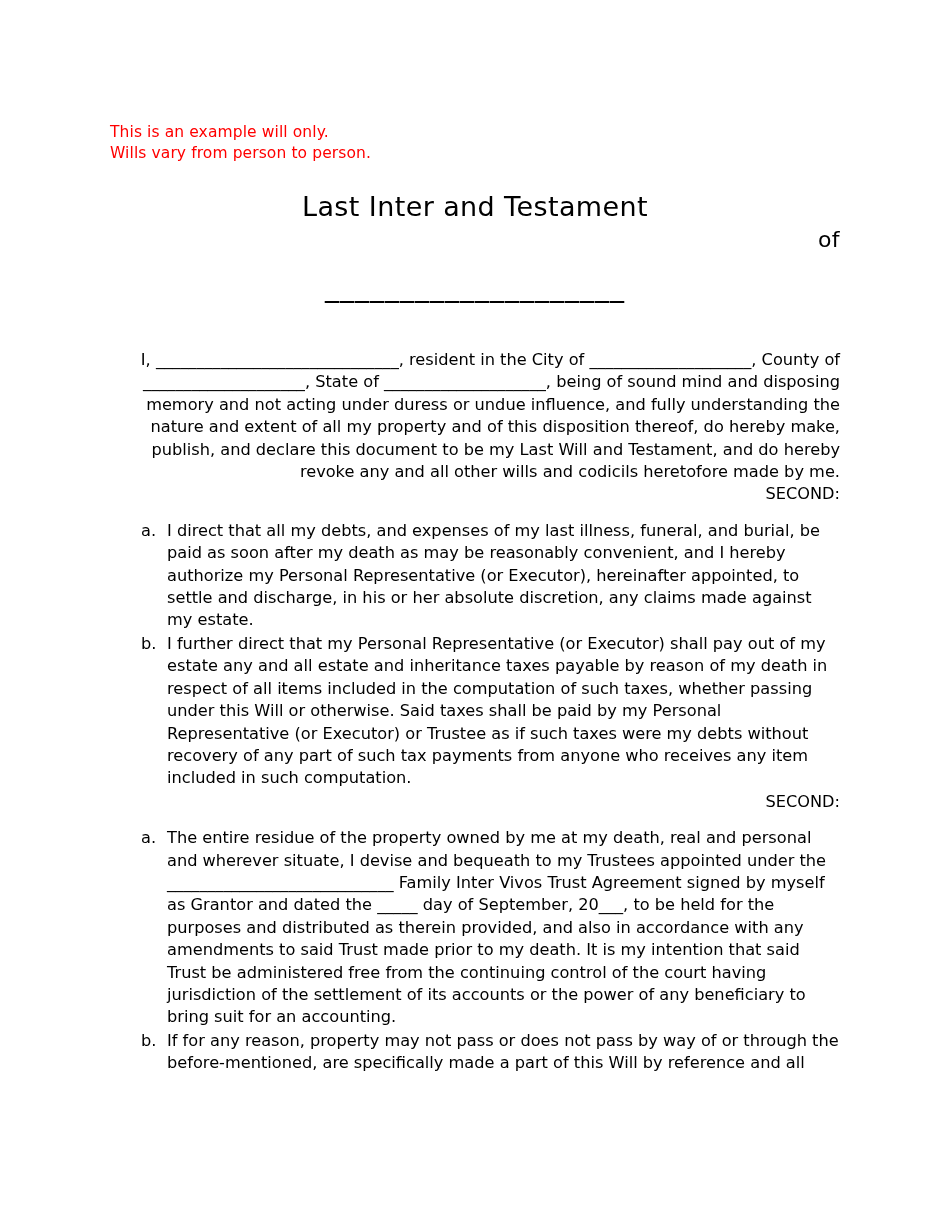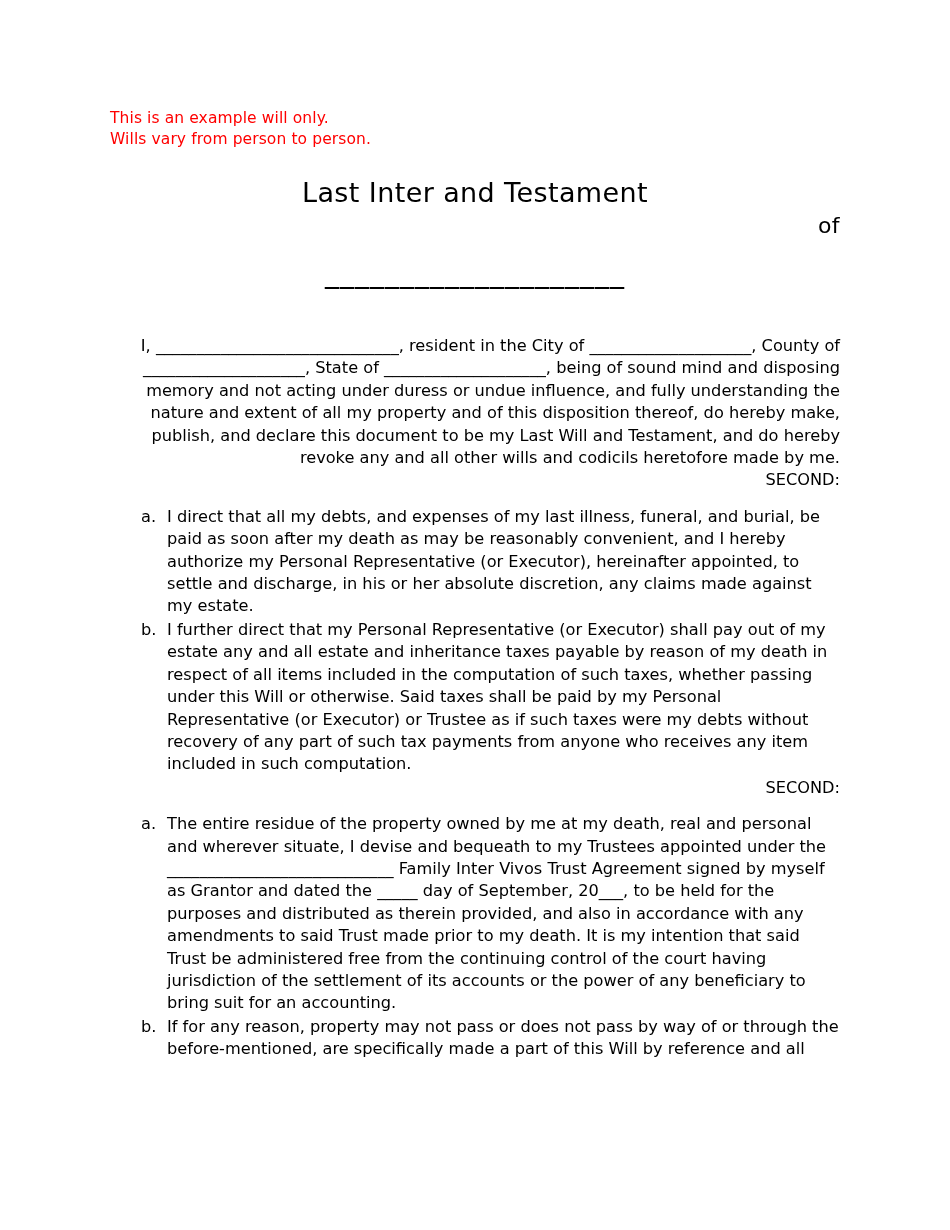--- a/index.html
+++ b/index.html
@@ -9,21 +9,21 @@
     background: #ffffff;
   }
   body {
     font-family: "DejaVu Sans", sans-serif;
     color: #000000;
   }
   .page {
     position: relative;
     width: 950px;
     height: 1062px;
-    margin: 0 auto;
+    margin: 14px auto;
     background: #ffffff;
     overflow: hidden;
     box-sizing: border-box;
     text-decoration: underline;
   }
   .content {
     position: absolute;
     left: 110px;
     top: 0;
     width: 730px;

